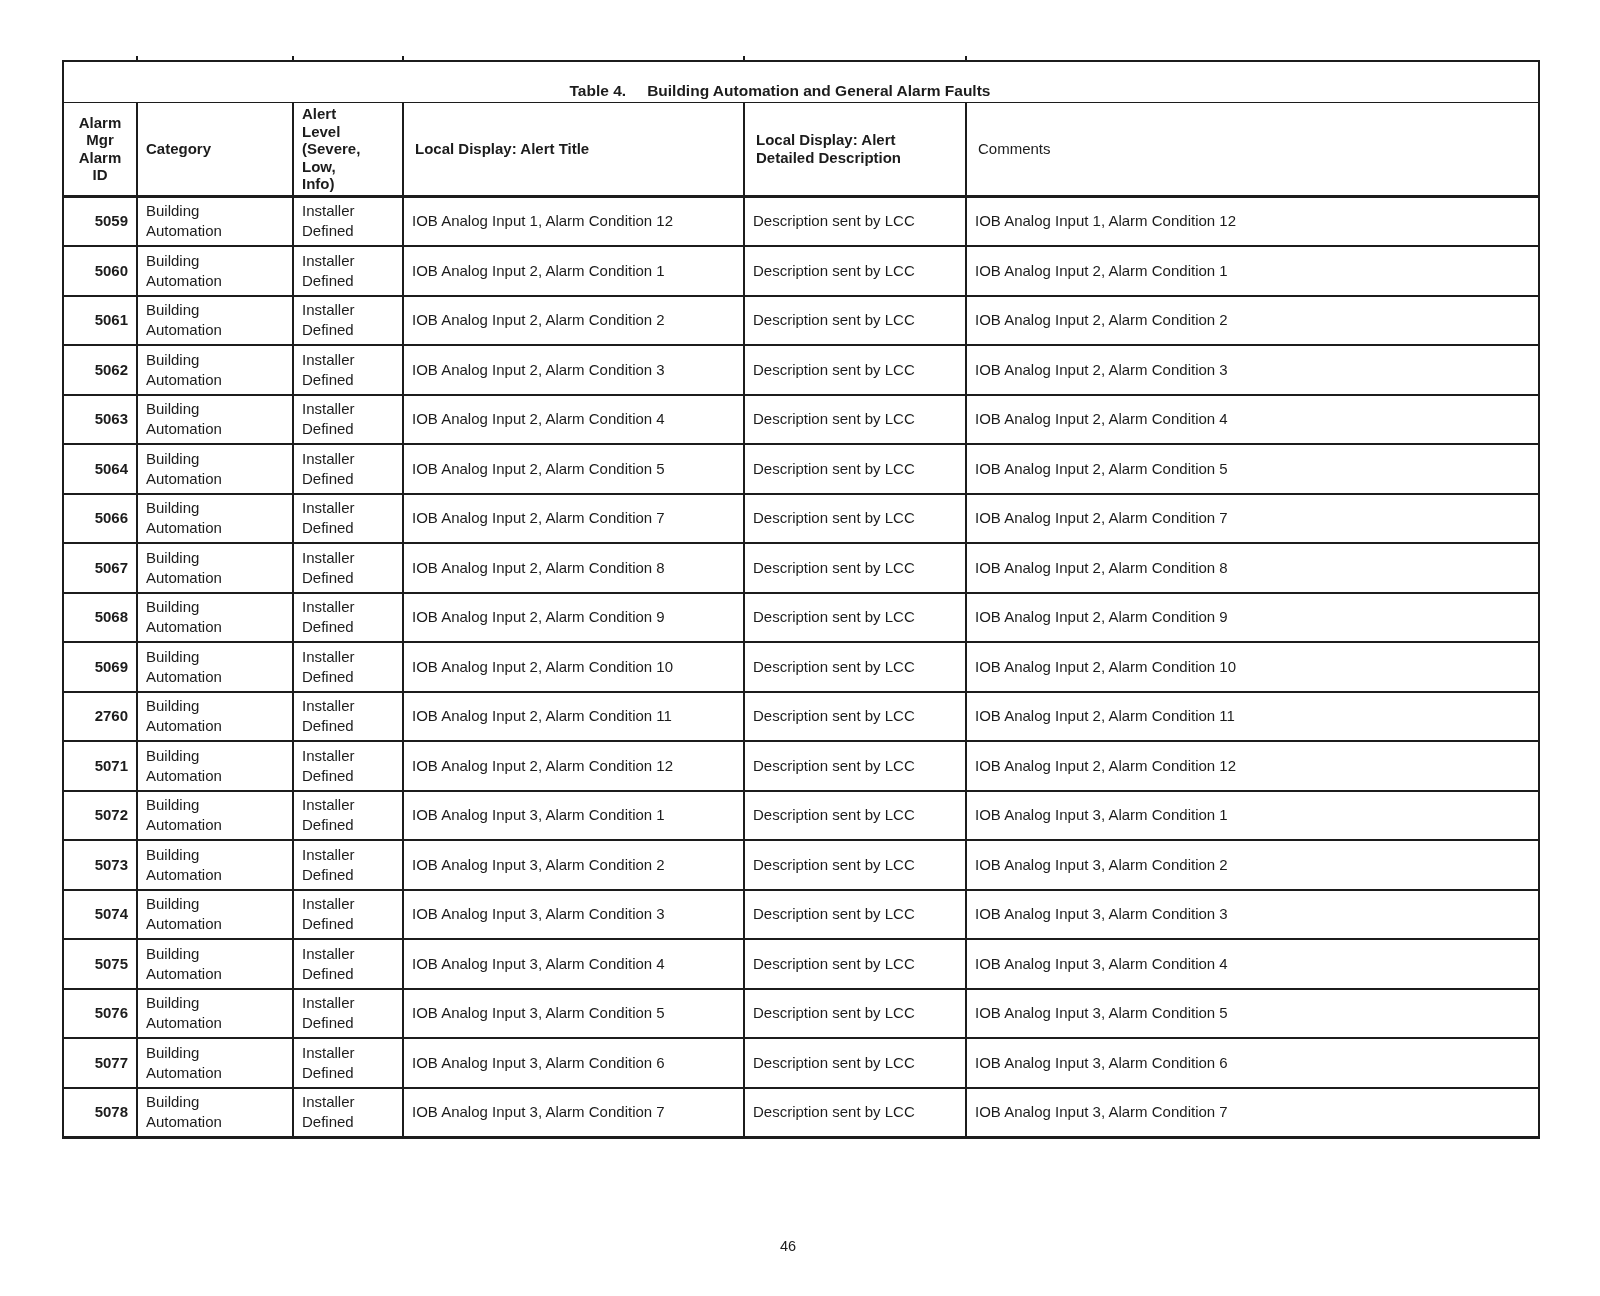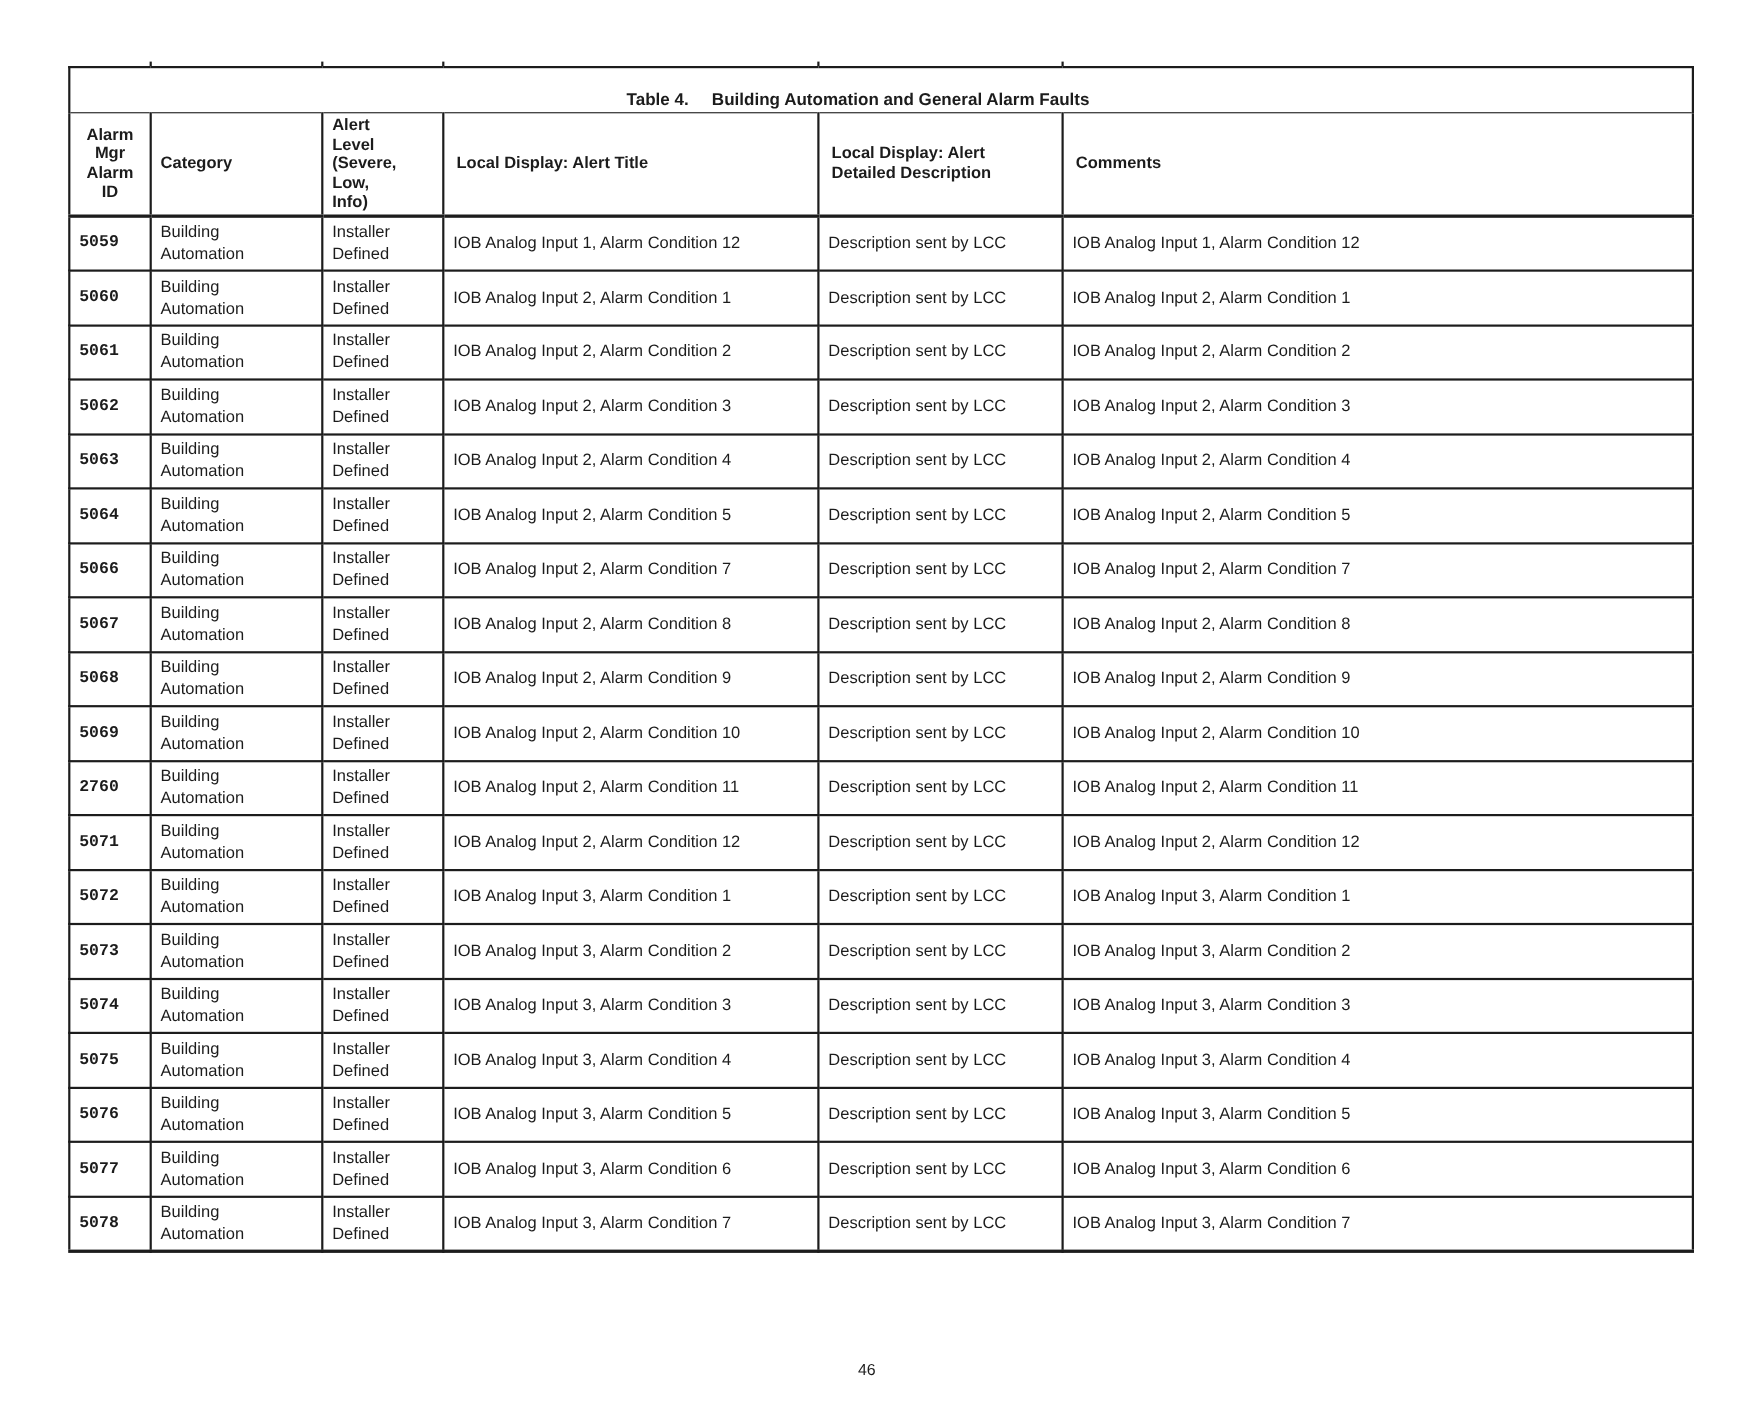--- a/index.html
+++ b/index.html
@@ -69,34 +69,33 @@
     text-align: center;
     padding: 2px 2px;
     margin-left: 43px;
   }
   tr.header-row th.c-title,
   tr.header-row th.c-desc,
   tr.header-row th.c-com {
     padding: 2px 11px;
   }
   tr.header-row th.c-com {
-    font-weight: bold; 
+    font-weight: normal; 
   }
   table.faults td {
     height: 47.5px;
     font-size: 15px;
     line-height: 20px;
     vertical-align: middle;
     padding: 0 8px;
   }
   td.cell-id {
     font-weight: bold;
-    text-align: left;
+    text-align: right;
     padding: 0 2px;
-    font-family: Liberation Mono, monospace;
   }
   td.c-title, td.c-desc, td.c-com {
     padding: 0 11px;
   }
   .page-number {
     position: absolute;
     top: 1238px;
     left: 0;
     width: 1576px; 
     text-align: center;

